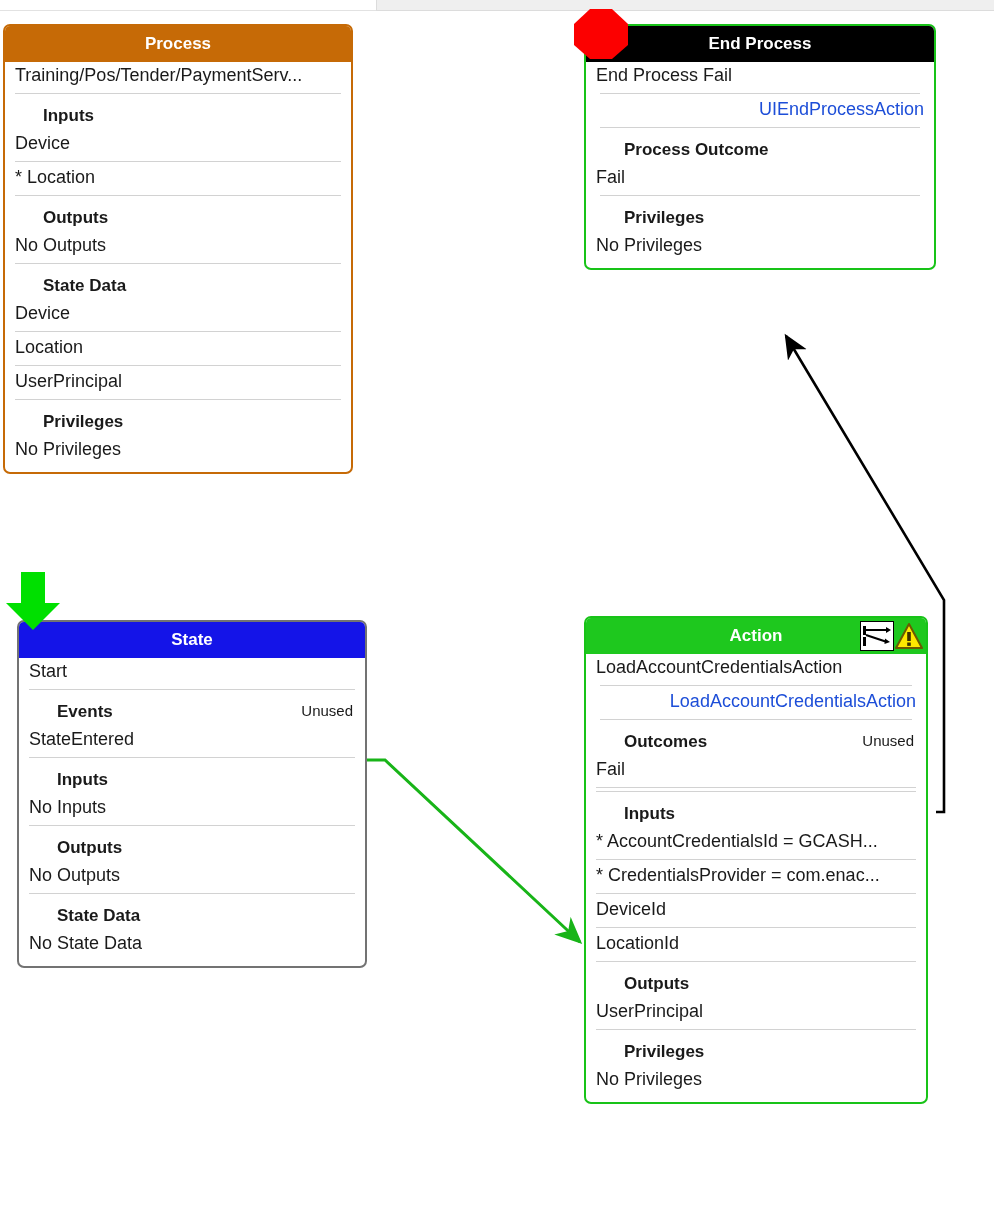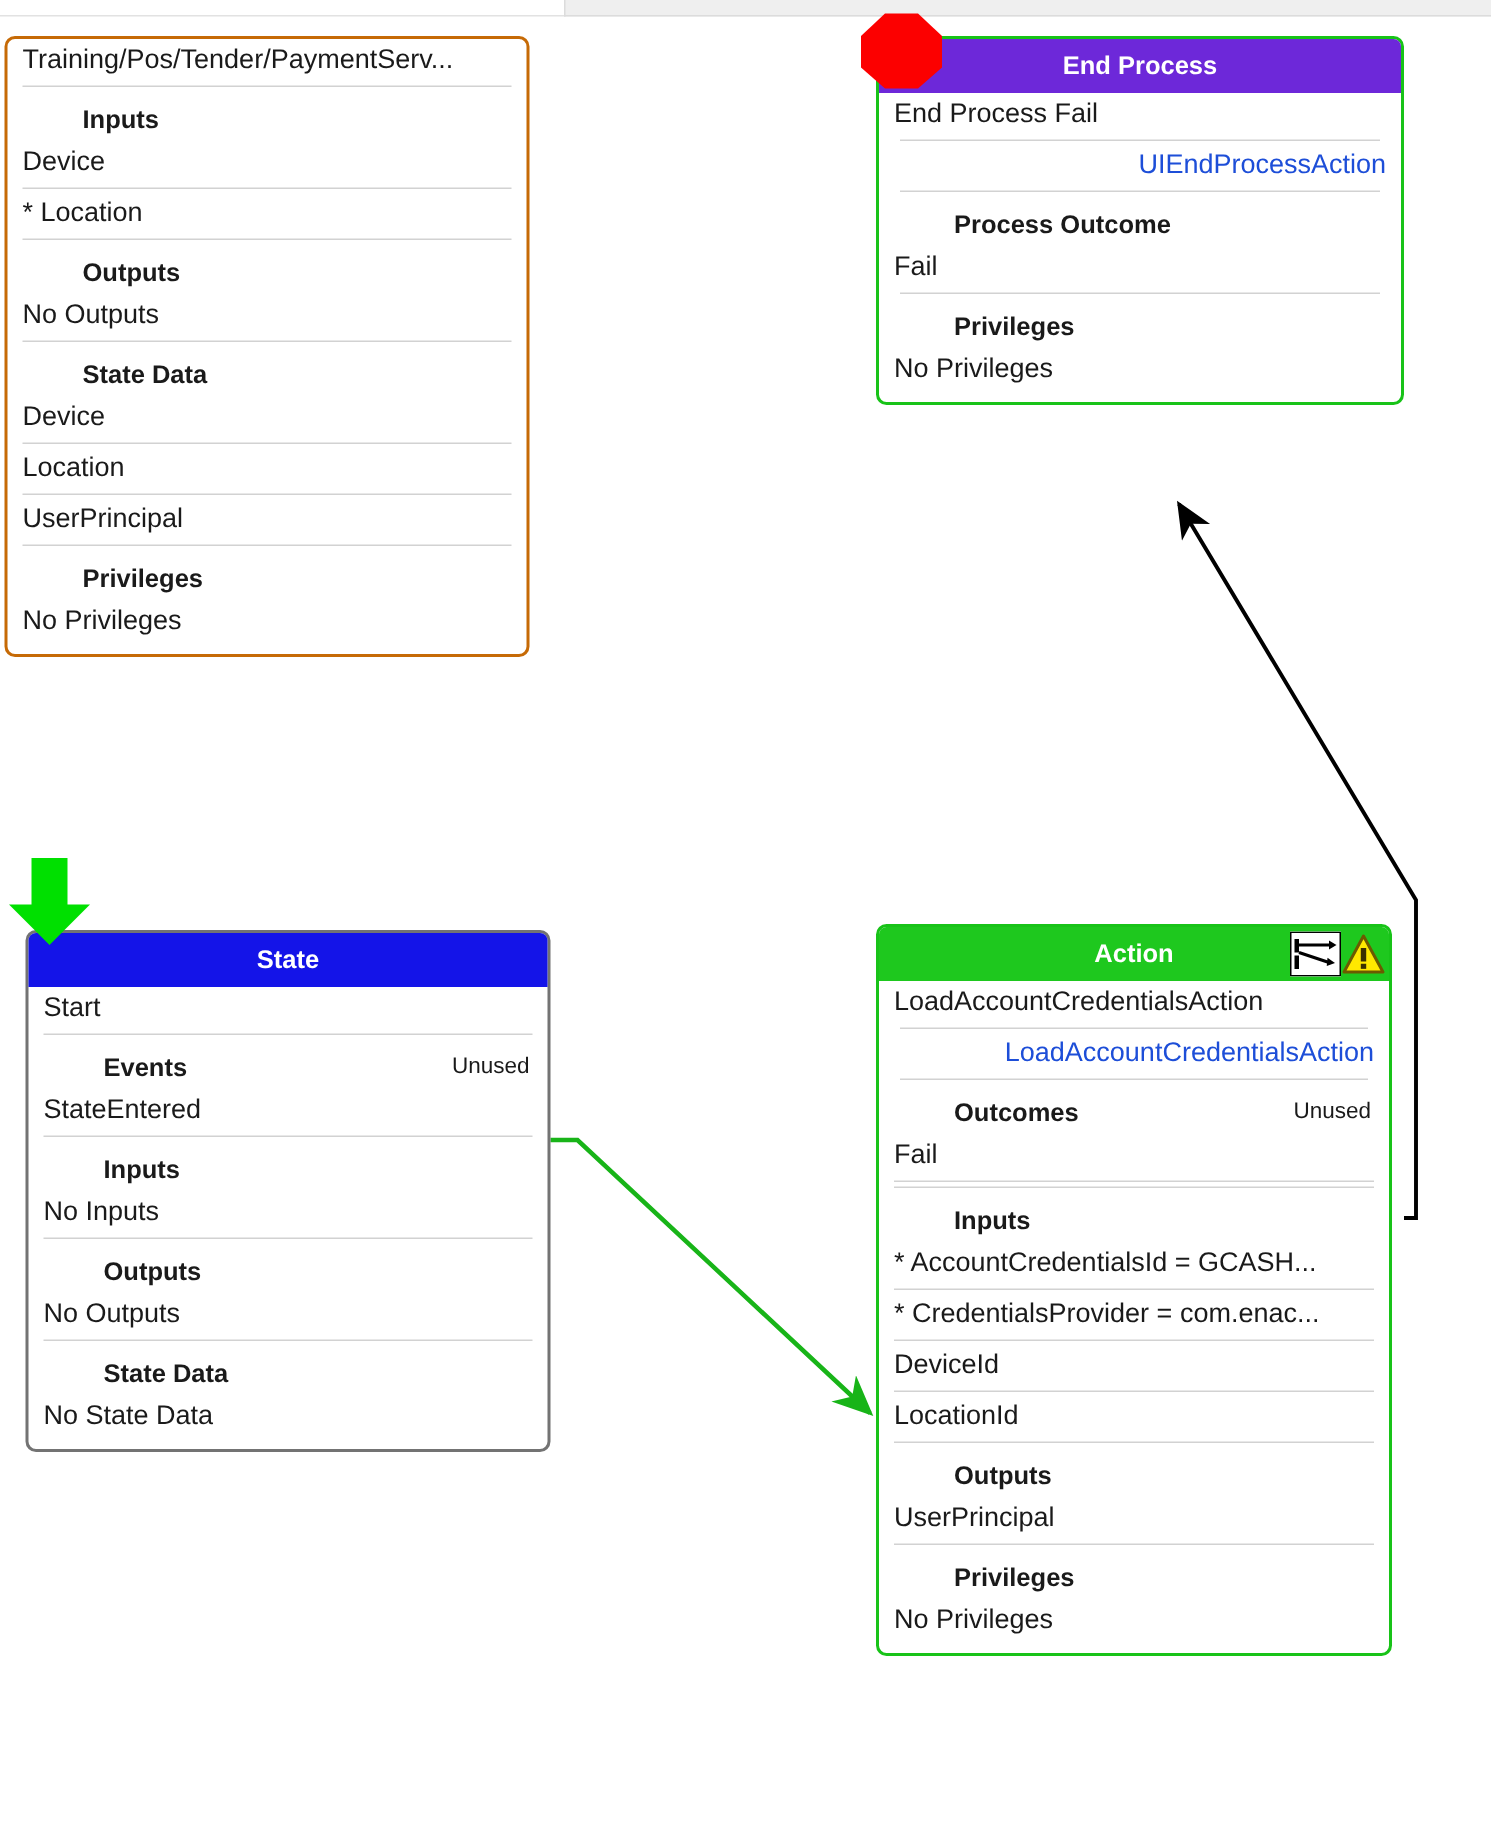--- a/index.html
+++ b/index.html
@@ -27,38 +27,38 @@
     position:relative;
   }
   .node .body{padding:0 0 8px 0;}
   .row{
     font-size:18px;color:#1a1a1a;
     padding:3px 10px 4px 10px;
     position:relative;white-space:nowrap;overflow:hidden;
   }
   .row.center{text-align:left;}
   .row.muted{color:#1d4ed8;text-align:right;}
-  .row.sec{font-weight:bold;font-size:17px;padding-top:10px;padding-left:50px;}
+  .row.sec{font-weight:bold;font-size:17px;padding-top:10px;padding-left:38px;}
   .row.sec .right-lbl{font-weight:normal;float:right;font-size:15px;color:#1a1a1a;padding-right:2px;}
   .sep{height:1px;background:#d2d2d2;margin:3px 10px 2px 10px;}
   .sep.wide{margin-left:14px;margin-right:14px;}
 
   .cbx{
     position:absolute;right:12px;top:50%;margin-top:-10px;
     width:19px;height:19px;background:#ffffff;
     border:2px solid #b5b5b5;border-top-color:#8d8d8d;border-left-color:#8d8d8d;
     box-sizing:border-box;
   }
 
   
   #node-process{left:3px;top:24px;width:350px;border:2px solid #c66a06;}
   #node-process .hdr{background:#c66a06;}
 
   #node-endprocess{left:584px;top:24px;width:352px;border:2px solid #18c318;}
-  #node-endprocess .hdr{background:#6d28d9;}
+  #node-endprocess .hdr{background:#000000;}
 
   #node-state{left:17px;top:620px;width:350px;border:2px solid #737373;}
   #node-state .hdr{background:#1414e8;}
 
   #node-action{left:584px;top:616px;width:344px;border:2px solid #18c318;}
   #node-action .hdr{background:#1ec81e;}
 
   
   #badge-stop{position:absolute;left:573px;top:8px;width:56px;height:52px;z-index:5;}
   #badge-start{position:absolute;left:5px;top:570px;width:56px;height:62px;z-index:5;}
@@ -101,20 +101,23 @@
 
 <svg id="badge-stop" viewBox="0 0 56 52">
   <polygon points="17,1 39,1 55,16 55,37 39,51 17,51 1,37 1,16" fill="#fc0000"></polygon>
 </svg>
 
 <svg id="badge-start" viewBox="0 0 56 62">
   <polygon points="16,2 40,2 40,33 55,33 28,60 1,33 16,33" fill="#00e000"></polygon>
 </svg>
 
 <div class="node" id="node-process">
+  <div class="hdr">
+    <span>Process</span>
+  </div>
   <div class="body">
     <div class="row">Training/Pos/Tender/PaymentServ...</div>
     <div class="sep"></div>
 
     <div class="row sec">Inputs</div>
     <div class="row">Device</div>
     <div class="sep"></div>
     <div class="row">* Location</div>
     <div class="sep"></div>
 

